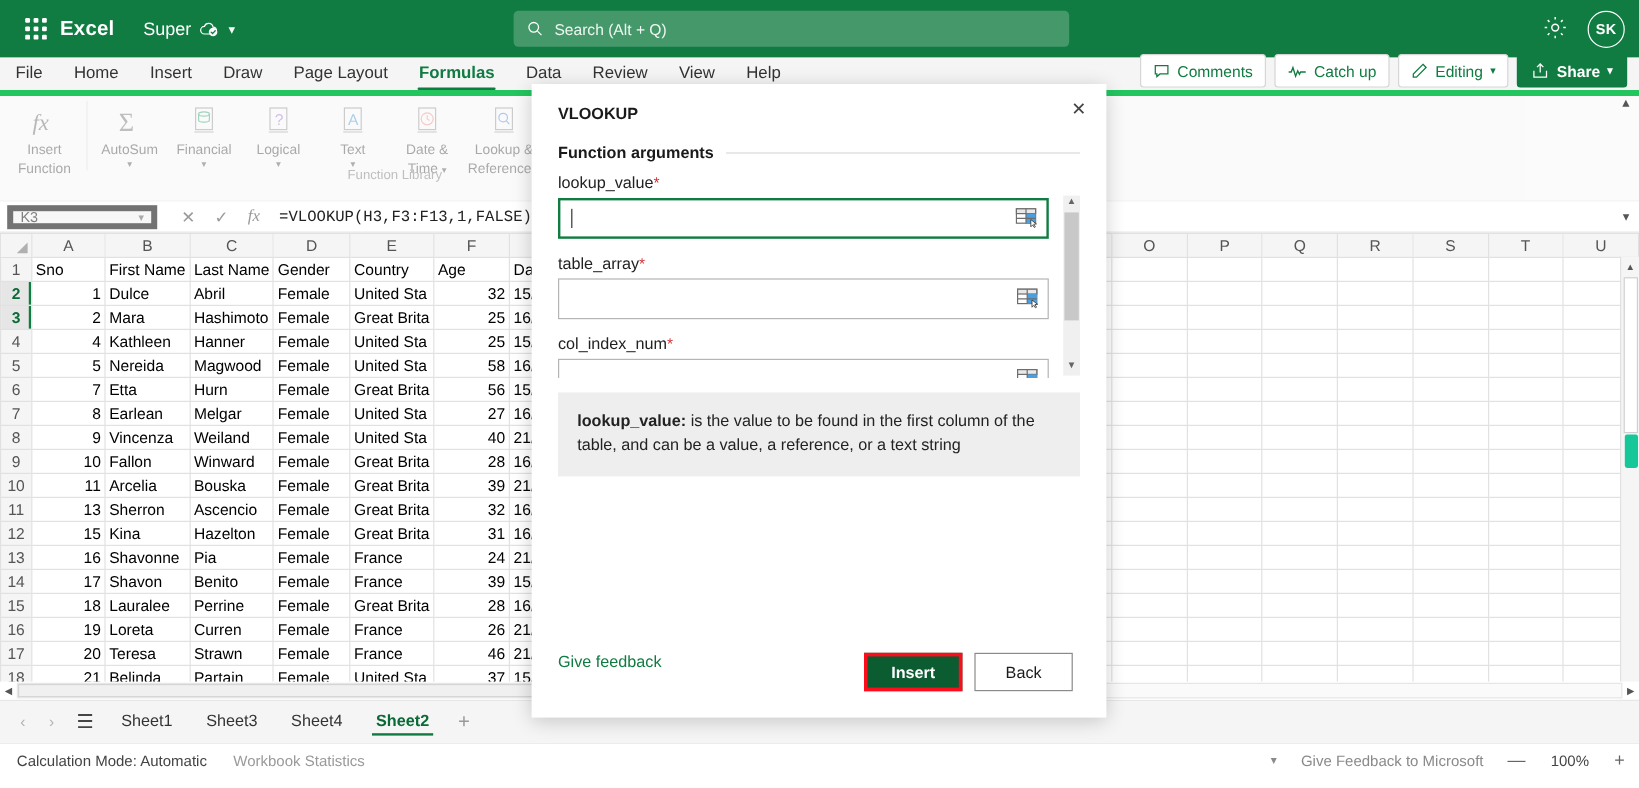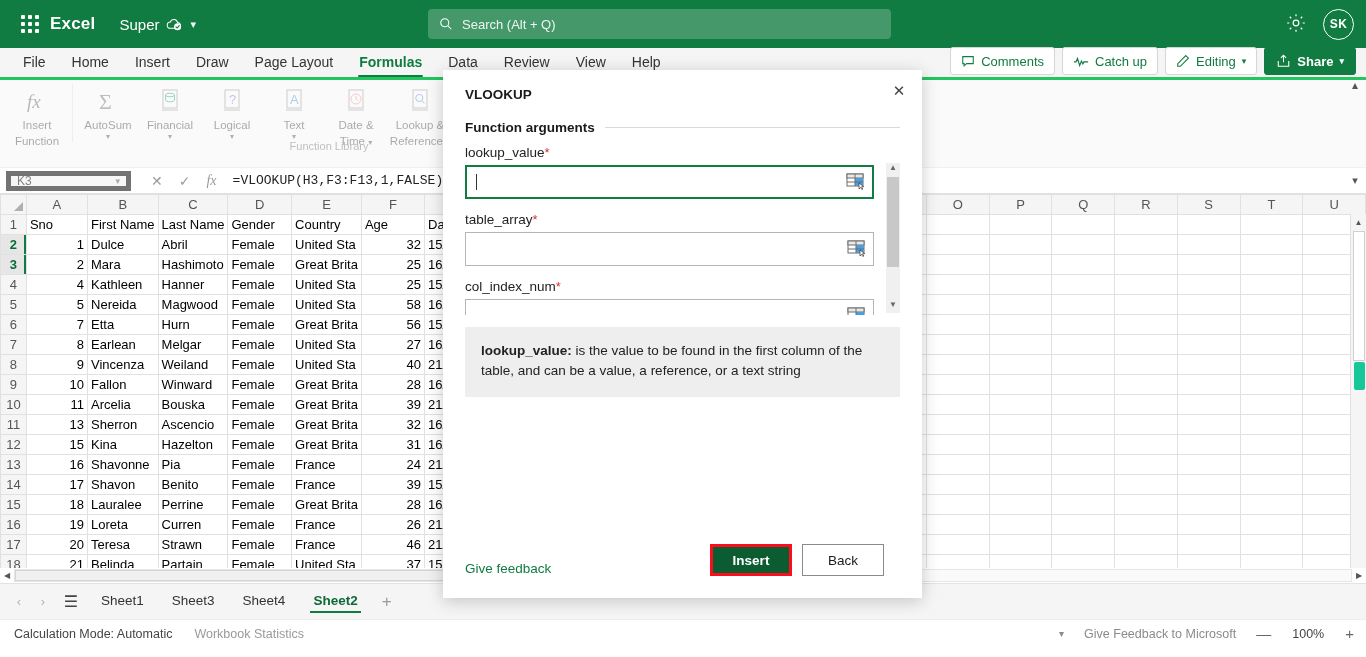--- a/index.html
+++ b/index.html
@@ -36,21 +36,21 @@
   .gear { width: 24px; height: 24px; cursor: pointer; }
   .avatar {
     width: 31px; height: 31px; border-radius: 50%; background: #107c41;
     border: 1.5px solid #ffffff; color: #fff; font-size: 12px; font-weight: 600;
     display: flex; align-items: center; justify-content: center; cursor: pointer; letter-spacing:.3px;
   }
 
   
   .tabbar {
     height: 32px; background: #f5f5f5; display: flex; align-items: flex-end;
-    padding-left: 10px; position: relative; border-bottom: 3px solid #22c55e;
+    position: relative; border-bottom: 5px solid #22c55e;
   }
   .tab {
     font-size: 14px; color: #333333; padding: 4px 13px 7px; cursor: pointer;
     position: relative; white-space: nowrap;
   }
   .tab.active { color: #107c41; font-weight: 600; }
   .tab.active::after {
     content: ""; position: absolute; left: 12px; right: 12px; bottom: 0;
     height: 2.5px; background: #107c41; border-radius: 2px;
   }
@@ -213,21 +213,21 @@
   }
   .arg-scroll .a { height: 13px; text-align: center; font-size: 8px; color: #666; cursor: pointer; }
   .arg-scroll .a.bot { position: absolute; bottom: 0; width: 100%; }
   .arg-scroll .thumb { position: absolute; top: 14px; left: 1px; width: 12px; height: 90px; background: #c8c8c8; cursor: pointer; }
   .helpbox {
     margin: 12px 22px 0; background: #eeeeee; padding: 14px 16px; height: 70px;
     font-size: 13.5px; line-height: 20px; color: #222;
   }
   .helpbox b { font-weight: bold; }
   .dlg-foot {
-    position: absolute; left: 0; right: 16px; bottom: 22px; display: flex; align-items: flex-end;
+    position: absolute; left: 0; right: 6px; bottom: 22px; display: flex; align-items: flex-start;
     padding: 0 22px;
   }
   .feedback { font-size: 13.5px; color: #107c41; cursor: pointer; }
   .foot-btns { margin-left: auto; display: flex; align-items: center; gap: 10px; }
   .btn-insert {
     background: #0c5c32; color: #fff; font-size: 13.5px; font-weight: bold;
     width: 82px; height: 32px; display: flex; align-items: center; justify-content: center;
     cursor: pointer; outline: 3px solid #fc0d1b; outline-offset: -3px;
   }
   .btn-back {

